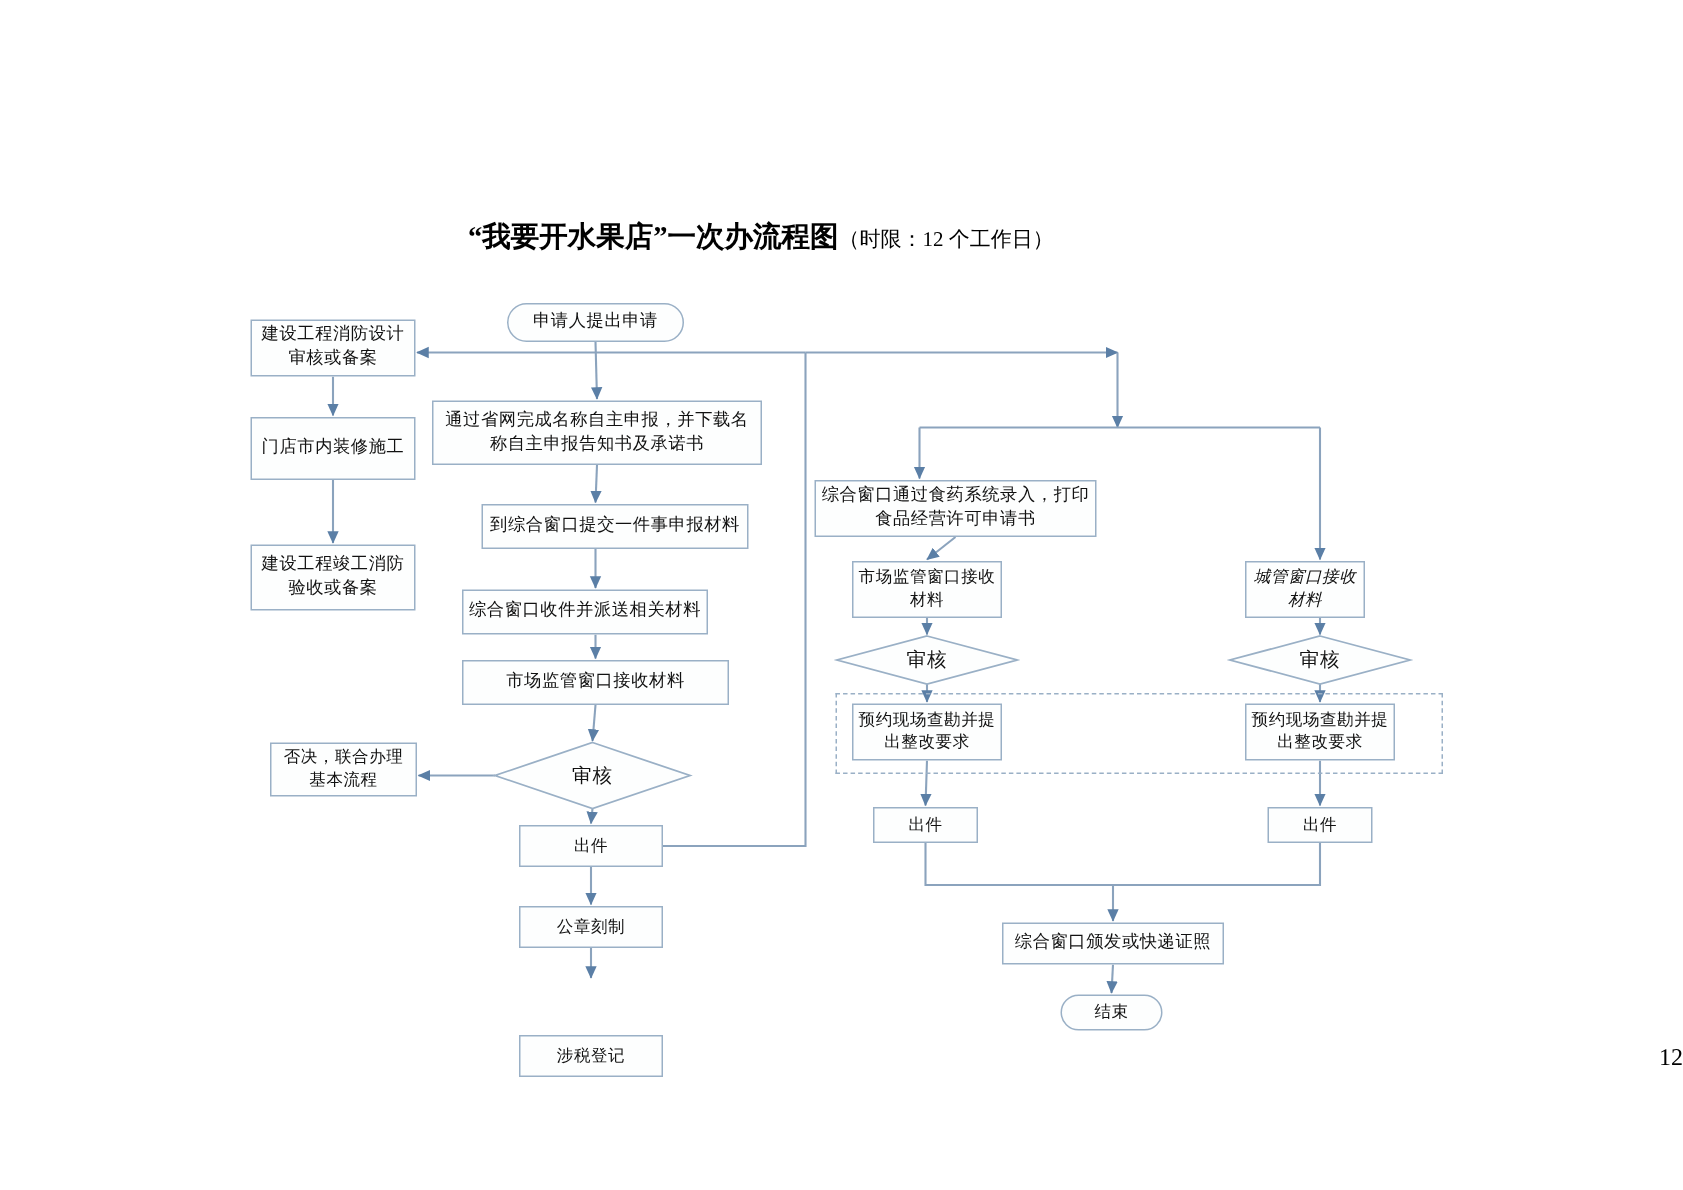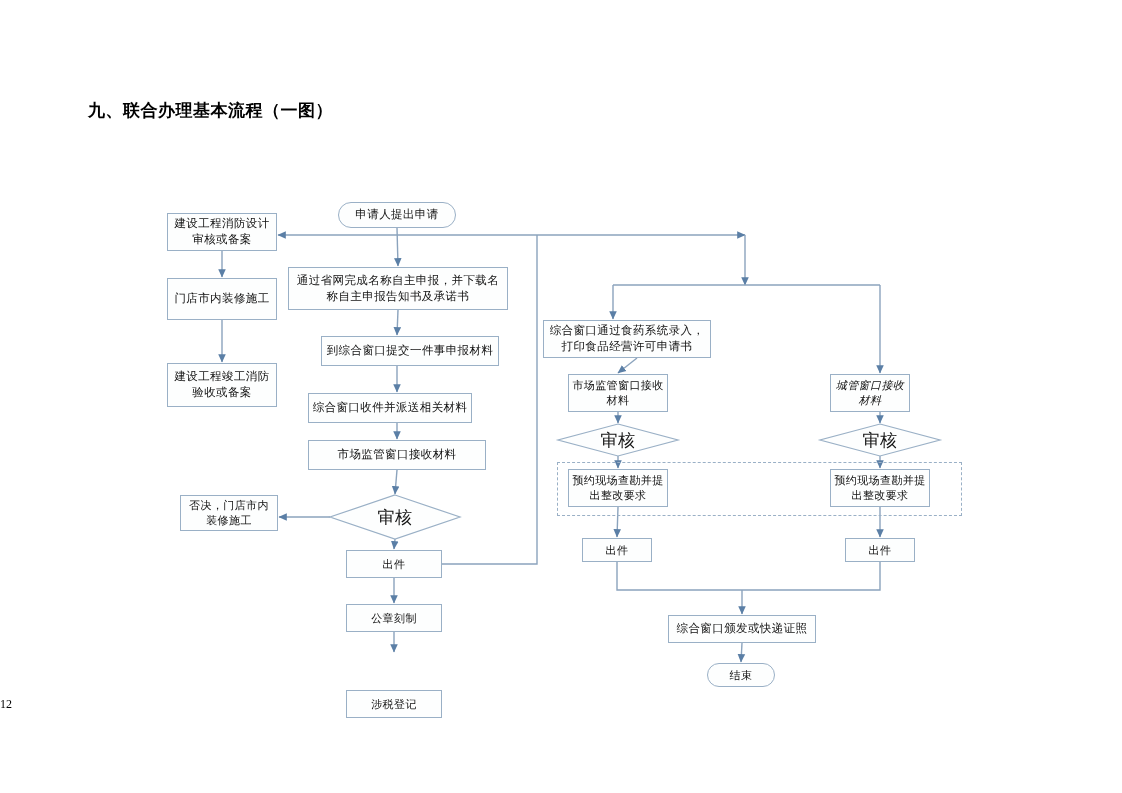--- a/index.html
+++ b/index.html
@@ -24,21 +24,21 @@
   .heading-2{
     position:absolute;left:312px;top:145px;
     font-size:19px;font-weight:bold;
     white-space:nowrap;
   }
   .heading-2 .sub{
     font-size:14px;font-weight:normal;
   }
   .page-number{
     position:absolute;left:0;top:697px;width:1122px;
-    text-align:left;font-size:12px;
+    text-align:right;font-size:16px;
   }
 
   
   #chart{
     position:absolute;left:0;top:0;width:1122px;height:793px;
     pointer-events:none;
   }
   #chart *{pointer-events:auto;}
 
   
@@ -57,38 +57,40 @@
   }
   .node.term{
     border-radius:999px;
   }
   .node.small{font-size:11px;}
 
   
   .diamond-label{
     position:absolute;
     display:flex;align-items:center;justify-content:center;
-    font-size:17px;letter-spacing:0.6px;color:#111;
+    font-size:13px;letter-spacing:0.6px;color:#111;
     background:transparent;border:none;
   }
 
   .dashed-group{
     position:absolute;
     box-sizing:border-box;
     border:1px dashed #9ab0c6;
     background:transparent;
   }
 </style>
 </head>
 <body>
 
 <div class="page">
 
-  <div class="heading-1">九、联合办理基本流程（一图）</div>
 
+  <div class="heading-2">
+    <span>“我要开水果店”一次办流程图</span><span class="sub">（时限：12 个工作日）</span>
+  </div>
 
   <svg id="chart" viewBox="0 0 1122 793" width="1122" height="793" xmlns="http://www.w3.org/2000/svg">
     <defs>
       <marker id="ah" markerWidth="7" markerHeight="7" refX="5.6" refY="3" orient="auto">
         <path d="M0,0.3 L6,3 L0,5.7 z" fill="#5b7fa6"></path>
       </marker>
     </defs>
     <g id="edge-layer" fill="none" stroke="#8ba3bd" stroke-width="1.4">
         <polyline points="397,228 398,266" marker-end="url(#ah)"></polyline>
         <polyline points="398,310 397,335" marker-end="url(#ah)"></polyline>
@@ -131,25 +133,25 @@
       <div class="dashed-group" style="left: 557px; top: 462px; width: 405px; height: 54px;"></div>
       <div class="node term" style="left: 338px; top: 202px; width: 118px; height: 26px;">申请人提出申请</div>
       <div class="node" style="left: 167px; top: 213px; width: 110px; height: 38px;">建设工程消防设计审核或备案</div>
       <div class="node" style="left: 167px; top: 278px; width: 110px; height: 42px;">门店市内装修施工</div>
       <div class="node" style="left: 167px; top: 363px; width: 110px; height: 44px;">建设工程竣工消防验收或备案</div>
       <div class="node" style="left: 288px; top: 267px; width: 220px; height: 43px;">通过省网完成名称自主申报，并下载名称自主申报告知书及承诺书</div>
       <div class="node" style="left: 308px; top: 336px; width: 178px; height: 30px; margin-left: 13px;">到综合窗口提交一件事申报材料</div>
       <div class="node" style="left: 308px; top: 393px; width: 164px; height: 30px;">综合窗口收件并派送相关材料</div>
       <div class="node" style="left: 308px; top: 440px; width: 178px; height: 30px;">市场监管窗口接收材料</div>
       <div class="diamond-label" style="left: 330px; top: 495px; width: 130px; height: 44px;">审核</div>
-      <div class="node small" style="left: 180px; top: 495px; width: 98px; height: 36px;">否决，门店市内装修施工</div>
+      <div class="node small" style="left: 180px; top: 495px; width: 98px; height: 36px;">否决，联合办理基本流程</div>
       <div class="node small" style="left: 346px; top: 550px; width: 96px; height: 28px;">出件</div>
       <div class="node small" style="left: 346px; top: 604px; width: 96px; height: 28px;">公章刻制</div>
       <div class="node small" style="left: 346px; top: 690px; width: 96px; height: 28px;">涉税登记</div>
-      <div class="node" style="left: 543px; top: 320px; width: 168px; height: 38px;">综合窗口通过食药系统录入，打印食品经营许可申请书</div>
+      <div class="node" style="left: 543px; top: 320px; width: 188px; height: 38px;">综合窗口通过食药系统录入，打印食品经营许可申请书</div>
       <div class="node small" style="left: 568px; top: 374px; width: 100px; height: 38px;">市场监管窗口接收材料</div>
       <div class="diamond-label" style="left: 558px; top: 424px; width: 120px; height: 32px;">审核</div>
       <div class="node small" style="left: 568px; top: 469px; width: 100px; height: 38px;">预约现场查勘并提出整改要求</div>
       <div class="node small" style="left: 582px; top: 538px; width: 70px; height: 24px;">出件</div>
       <div class="node small" style="left: 830px; top: 374px; width: 80px; height: 38px; font-style: italic;">城管窗口接收材料</div>
       <div class="diamond-label" style="left: 820px; top: 424px; width: 120px; height: 32px;">审核</div>
       <div class="node small" style="left: 830px; top: 469px; width: 100px; height: 38px;">预约现场查勘并提出整改要求</div>
       <div class="node small" style="left: 845px; top: 538px; width: 70px; height: 24px;">出件</div>
       <div class="node" style="left: 668px; top: 615px; width: 148px; height: 28px;">综合窗口颁发或快递证照</div>
       <div class="node term small" style="left: 707px; top: 663px; width: 68px; height: 24px;">结束</div>

